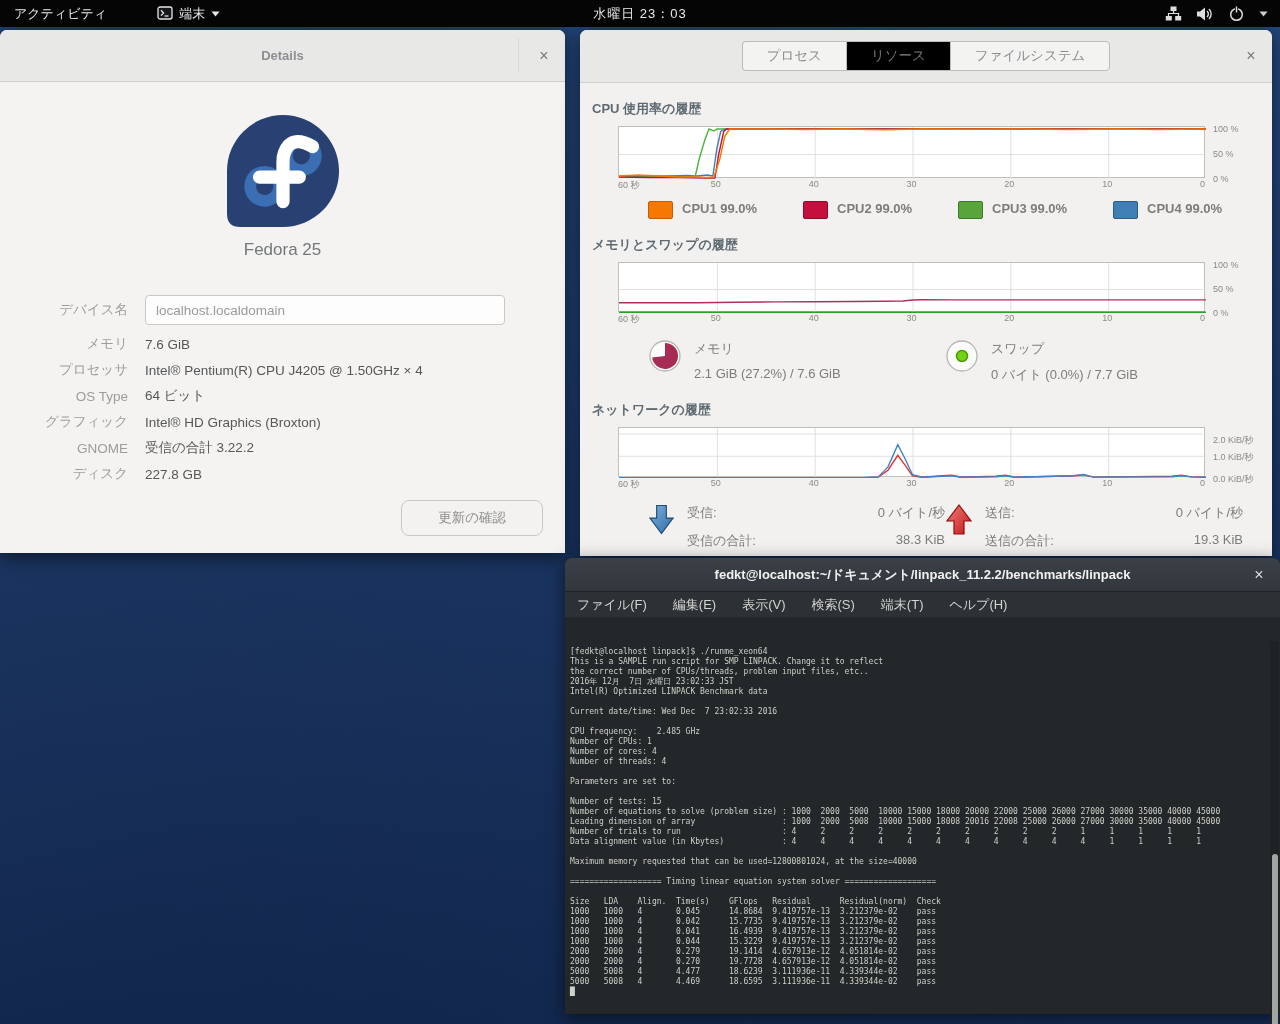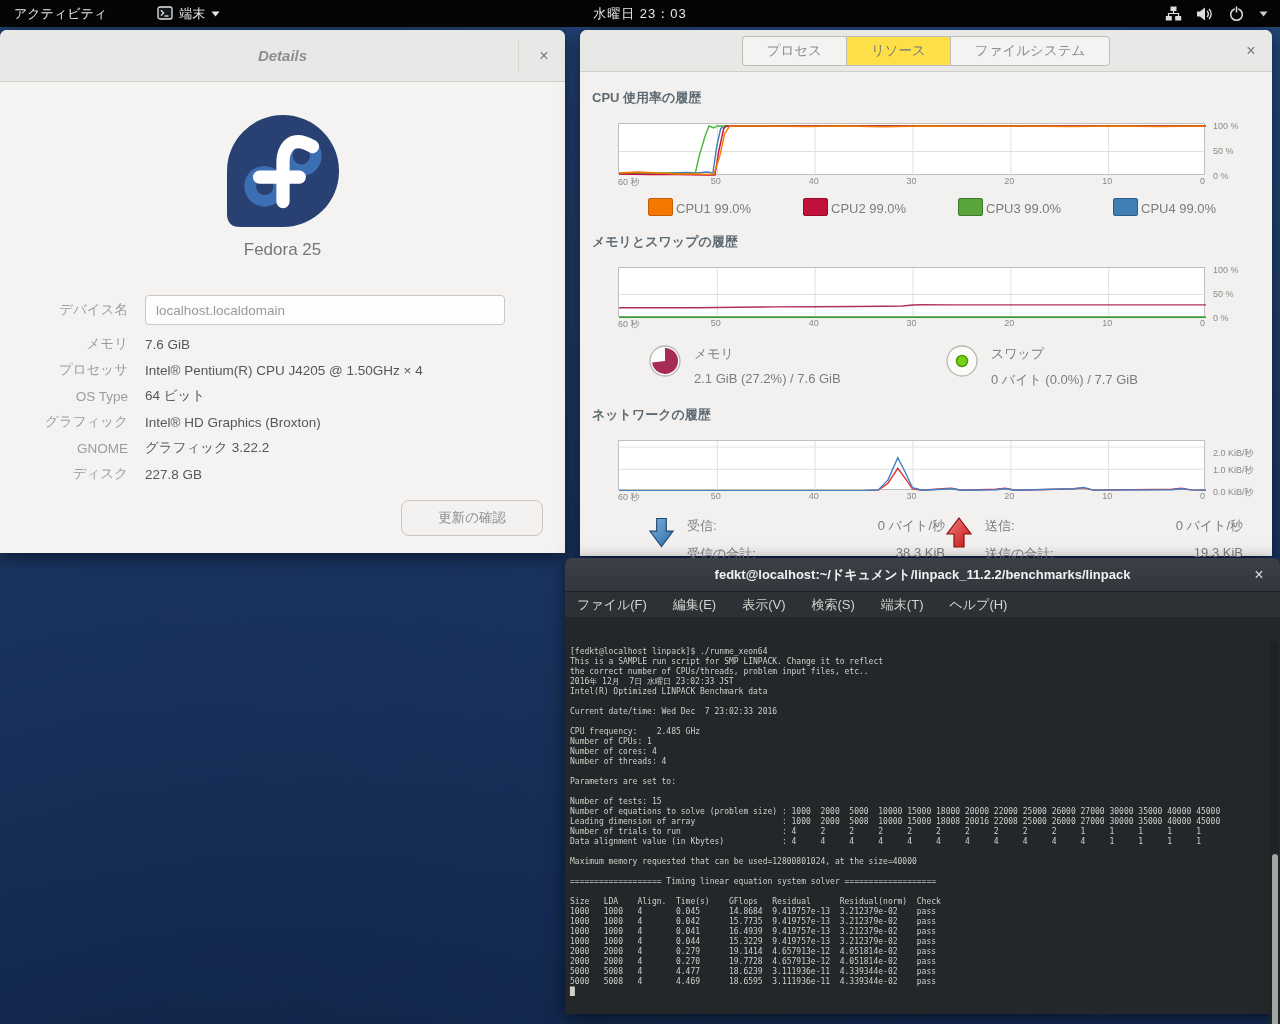--- a/index.html
+++ b/index.html
@@ -23,53 +23,53 @@
   .topbar svg{display:block;}
 
   
   .window{position:absolute;box-shadow:0 4px 18px rgba(0,0,0,.55);border-radius:7px 7px 0 0;}
   .headerbar{display:flex;align-items:center;position:relative;border-radius:7px 7px 0 0;}
   .close-btn{position:absolute;top:0;bottom:0;display:flex;align-items:center;justify-content:center;width:34px;font-size:16px;cursor:default;}
 
   
   .details-win{left:0;top:30px;width:565px;height:523px;background:#f4f3f2;z-index:2;}
   .details-hb{height:52px;background:#e8e8e7;border-bottom:1px solid #cfcfcc;}
-  .details-hb .title{flex:1;text-align:center;font-size:15px;font-weight:bold;color:#8d9091;font-style:italic;}
+  .details-hb .title{flex:1;text-align:center;font-size:13px;font-weight:bold;color:#8d9091;}
   .details-hb .sep{position:absolute;right:46px;top:8px;bottom:8px;width:1px;background:#d9d9d6;}
   .details-hb .close-btn{right:4px;color:#7a7a78;}
   .details-body{position:relative;height:470px;}
   .logo-wrap{display:flex;justify-content:center;padding-top:33px;}
   .distro-name{text-align:center;font-size:17px;color:#73787b;margin-top:13px;}
   .detail-rows{margin-top:32px;}
   .detail-row{display:grid;grid-template-columns:128px 1fr;column-gap:17px;align-items:center;min-height:26px;}
   .detail-row .lbl{text-align:right;color:#9c9c9a;font-size:13.5px;}
   .detail-row .val{color:#575757;font-size:13.5px;}
   .device-row{min-height:36px;margin-bottom:3px;}
   .device-input{width:360px;height:30px;border:1px solid #ccc7c1;border-radius:4px;background:#fdfdfd;color:#9a9a98;font-size:13.5px;padding:0 10px;font-family:"Liberation Sans",sans-serif;outline:none;}
   .update-btn{position:absolute;right:22px;bottom:16px;padding:8px 36px;font-size:13.5px;color:#8f8f8d;background:#f3f2f1;border:1px solid #ccc6c0;border-radius:8px;}
 
   
   .sysmon-win{left:580px;top:30px;width:692px;height:526px;background:#f2f1f0;z-index:2;}
-  .sysmon-hb{height:42px;background:#e8e8e7;border-bottom:1px solid #cfcfcc;justify-content:center;}
+  .sysmon-hb{height:53px;background:#e8e8e7;border-bottom:1px solid #cfcfcc;justify-content:center;}
   .tabs{display:flex;}
   .tab{height:30px;display:flex;align-items:center;justify-content:center;font-size:13.5px;color:#8a8d8e;background:#f3f3f2;border:1px solid #bcbcb8;border-right:none;padding:0 24px;}
   .tab:first-child{border-radius:4px 0 0 4px;}
   .tab:last-child{border-radius:0 4px 4px 0;border-right:1px solid #bcbcb8;}
-  .tab.active{background:#fde047;color:#77797a;}
+  .tab.active{background:#000000;color:#77797a;}
   .sysmon-hb .close-btn{right:4px;color:#7a7a78;}
   .sysmon-body{position:relative;}
   .sec-title{font-size:13px;font-weight:bold;color:#5e6a72;margin:17px 0 0 12px;}
-  .chart-block{position:relative;margin:16px 0 0 38px;width:640px;}
+  .chart-block{position:relative;margin:8px 0 0 38px;width:640px;}
   .chart{position:relative;background:#ffffff;border:1px solid #bfbfbc;}
   .chart svg{position:absolute;left:0;top:0;}
   .chart-ylabels span{position:absolute;left:595px;font-size:9px;color:#8a8a88;white-space:nowrap;}
   .chart-xlabels{position:relative;height:13px;width:587px;}
   .chart-xlabels span{position:absolute;top:1px;font-size:9px;color:#8a8a88;white-space:nowrap;}
   .legend{margin:10px 0 0 68px;display:grid;grid-template-columns:repeat(4,155px);}
-  .legend-item{display:flex;align-items:flex-end;gap:3px;}
+  .legend-item{display:flex;align-items:flex-start;gap:9px;font-weight:bold;}
   .legend-swatch{width:25px;height:18px;border-radius:2px;}
   .legend-label{font-size:13px;color:#7c7c7a;}
   .resource-info{margin:14px 0 0 68px;display:grid;grid-template-columns:297px 1fr;}
   .res-item{display:flex;align-items:flex-start;gap:12px;}
   .res-text .res-lbl{font-size:13px;color:#7c7c7a;margin-top:1px;}
   .res-text .res-val{font-size:13px;color:#7c7c7a;margin-top:8px;}
   .net-totals{margin:12px 0 0 68px;display:grid;grid-template-columns:297px 1fr;}
   .net-item{display:flex;gap:12px;}
   .net-grid{display:grid;grid-template-columns:118px 140px;row-gap:10px;margin-top:2px;}
   .net-grid .nl{font-size:13px;color:#7c7c7a;}
@@ -165,21 +165,21 @@
       <div class="detail-row">
         <span class="lbl">OS Type</span>
         <span class="val">64 ビット</span>
       </div>
       <div class="detail-row">
         <span class="lbl">グラフィック</span>
         <span class="val">Intel® HD Graphics (Broxton)</span>
       </div>
       <div class="detail-row">
         <span class="lbl">GNOME</span>
-        <span class="val">グラフィック 3.22.2</span>
+        <span class="val">受信の合計 3.22.2</span>
       </div>
       <div class="detail-row">
         <span class="lbl">ディスク</span>
         <span class="val">227.8 GB</span>
       </div>
     </div>
     <button class="update-btn">更新の確認</button>
   </div>
 </div>
 

